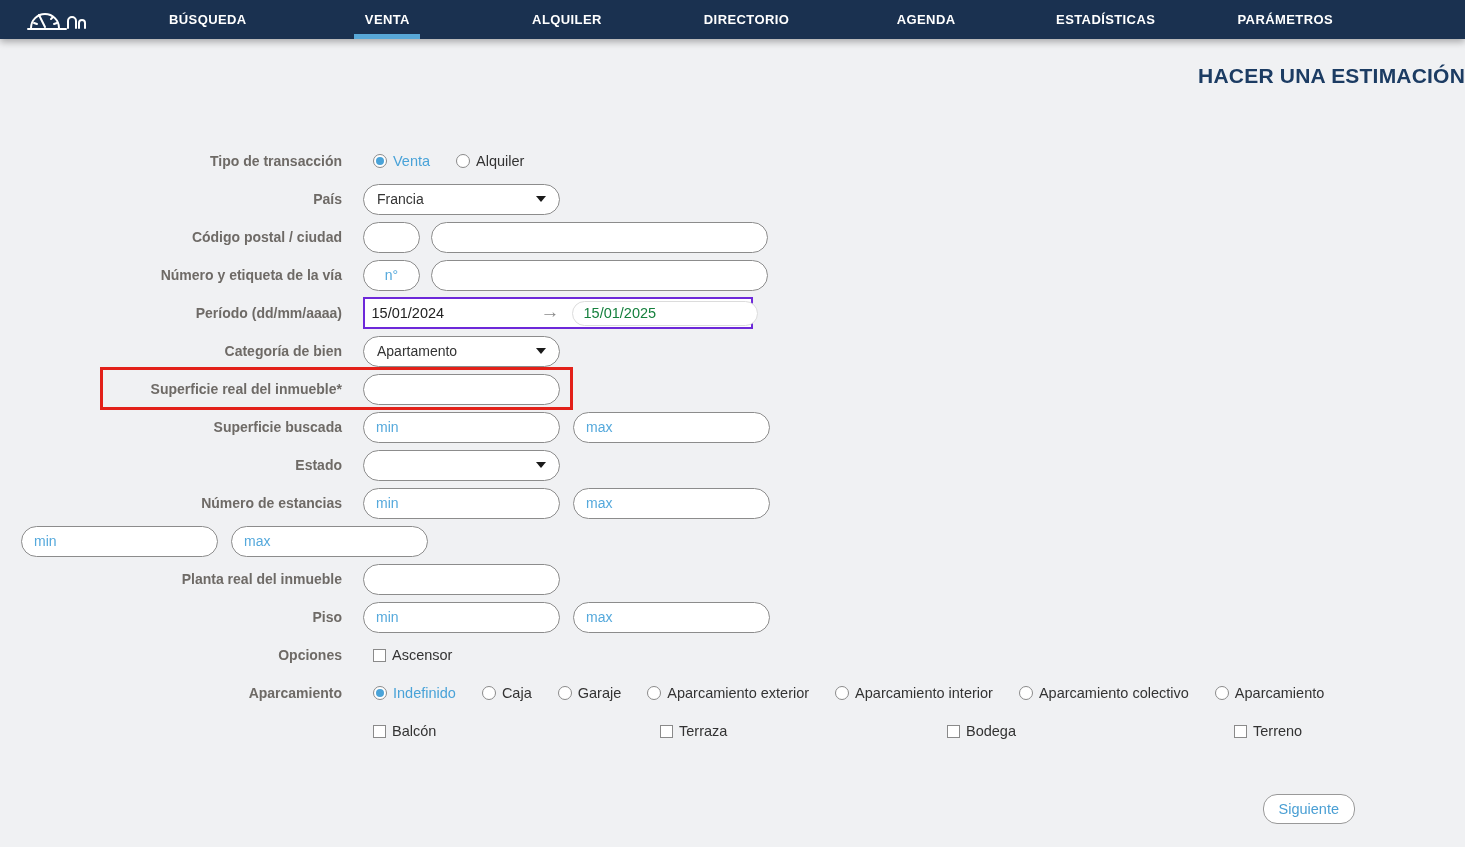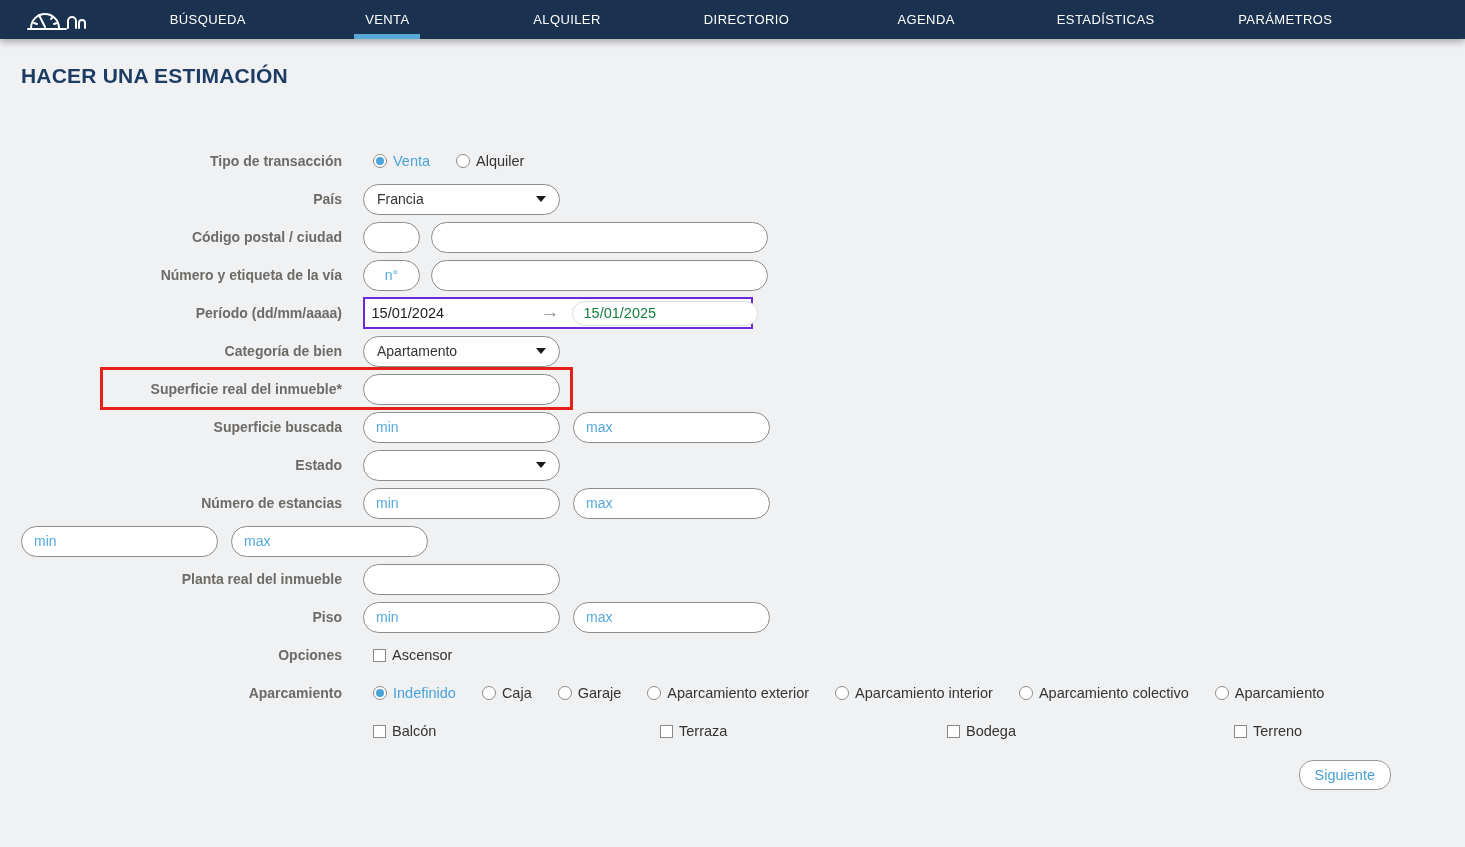--- a/index.html
+++ b/index.html
@@ -11,32 +11,32 @@
   }
   
   .navbar {
     height:39px; background:#1a3150; display:flex; align-items:stretch;
     position:relative; box-shadow:0 3px 7px rgba(0,0,0,.30);
   }
   .logo { width:118px; display:flex; align-items:center; padding-left:26px; cursor:pointer; }
   .nav-items { flex:1; display:flex; padding-right:90px; }
   .nav-item {
     flex:1; display:flex; align-items:center; justify-content:center;
-    color:#fff; font-weight:normal; font-size:13px; letter-spacing:.4px;
+    color:#fff; font-weight:bold; font-size:13px; letter-spacing:.4px;
     position:relative; cursor:pointer; white-space:nowrap;
   }
   .nav-item .underline {
     display:none; position:absolute; bottom:0; left:50%; transform:translateX(-50%);
     width:66px; height:5px; background:#58a8d8;
   }
   .nav-item.active .underline { display:block; }
   
   h1 {
     margin:25px 0 0 21px; font-size:21px; font-weight:bold;
-    color:#1c3c63; letter-spacing:.2px;
+    color:#1c3c63; letter-spacing:.2px;text-align:right;
   }
   
   .form { margin-top:57px; }
   .row { display:flex; align-items:center; min-height:32px; margin-bottom:6px; }
   .row-label {
     width:342px; flex-shrink:0; text-align:right;
     font-size:14px; font-weight:bold; color:#6e6a66;
   }
   .row-ctrl { margin-left:21px; display:flex; align-items:center; position:relative; }
   .row-ctrl.opts { padding-left:10px; gap:26px; }
@@ -92,21 +92,21 @@
   }
   .rb.checked::after {
     content:""; position:absolute; left:2px; top:2px; right:2px; bottom:2px;
     border-radius:50%; background:#4aa3d8;
   }
   .cb { width:13px; height:13px; border:1px solid #8a8a8a; background:#fff; flex-shrink:0; }
   .opt .accent { color:#4aa3d8; }
   .parking-opts { gap:24px; flex-wrap:nowrap; }
   .features { display:grid; grid-template-columns:repeat(4,261px); }
   
-  .actions { display:flex; justify-content:flex-end; padding-right:74px; margin-top:13px; }
+  .actions { display:flex; justify-content:flex-end; padding-right:110px; margin-top:47px; }
   .btn {
     background:#fff; border:1px solid #999; border-radius:14px; color:#4a9fd4;
     font-size:14.5px; padding:6px 15px; cursor:pointer;
     font-family:"Liberation Sans","DejaVu Sans",sans-serif;
   }
 </style>
 </head>
 <body>
 
 <div class="navbar">

